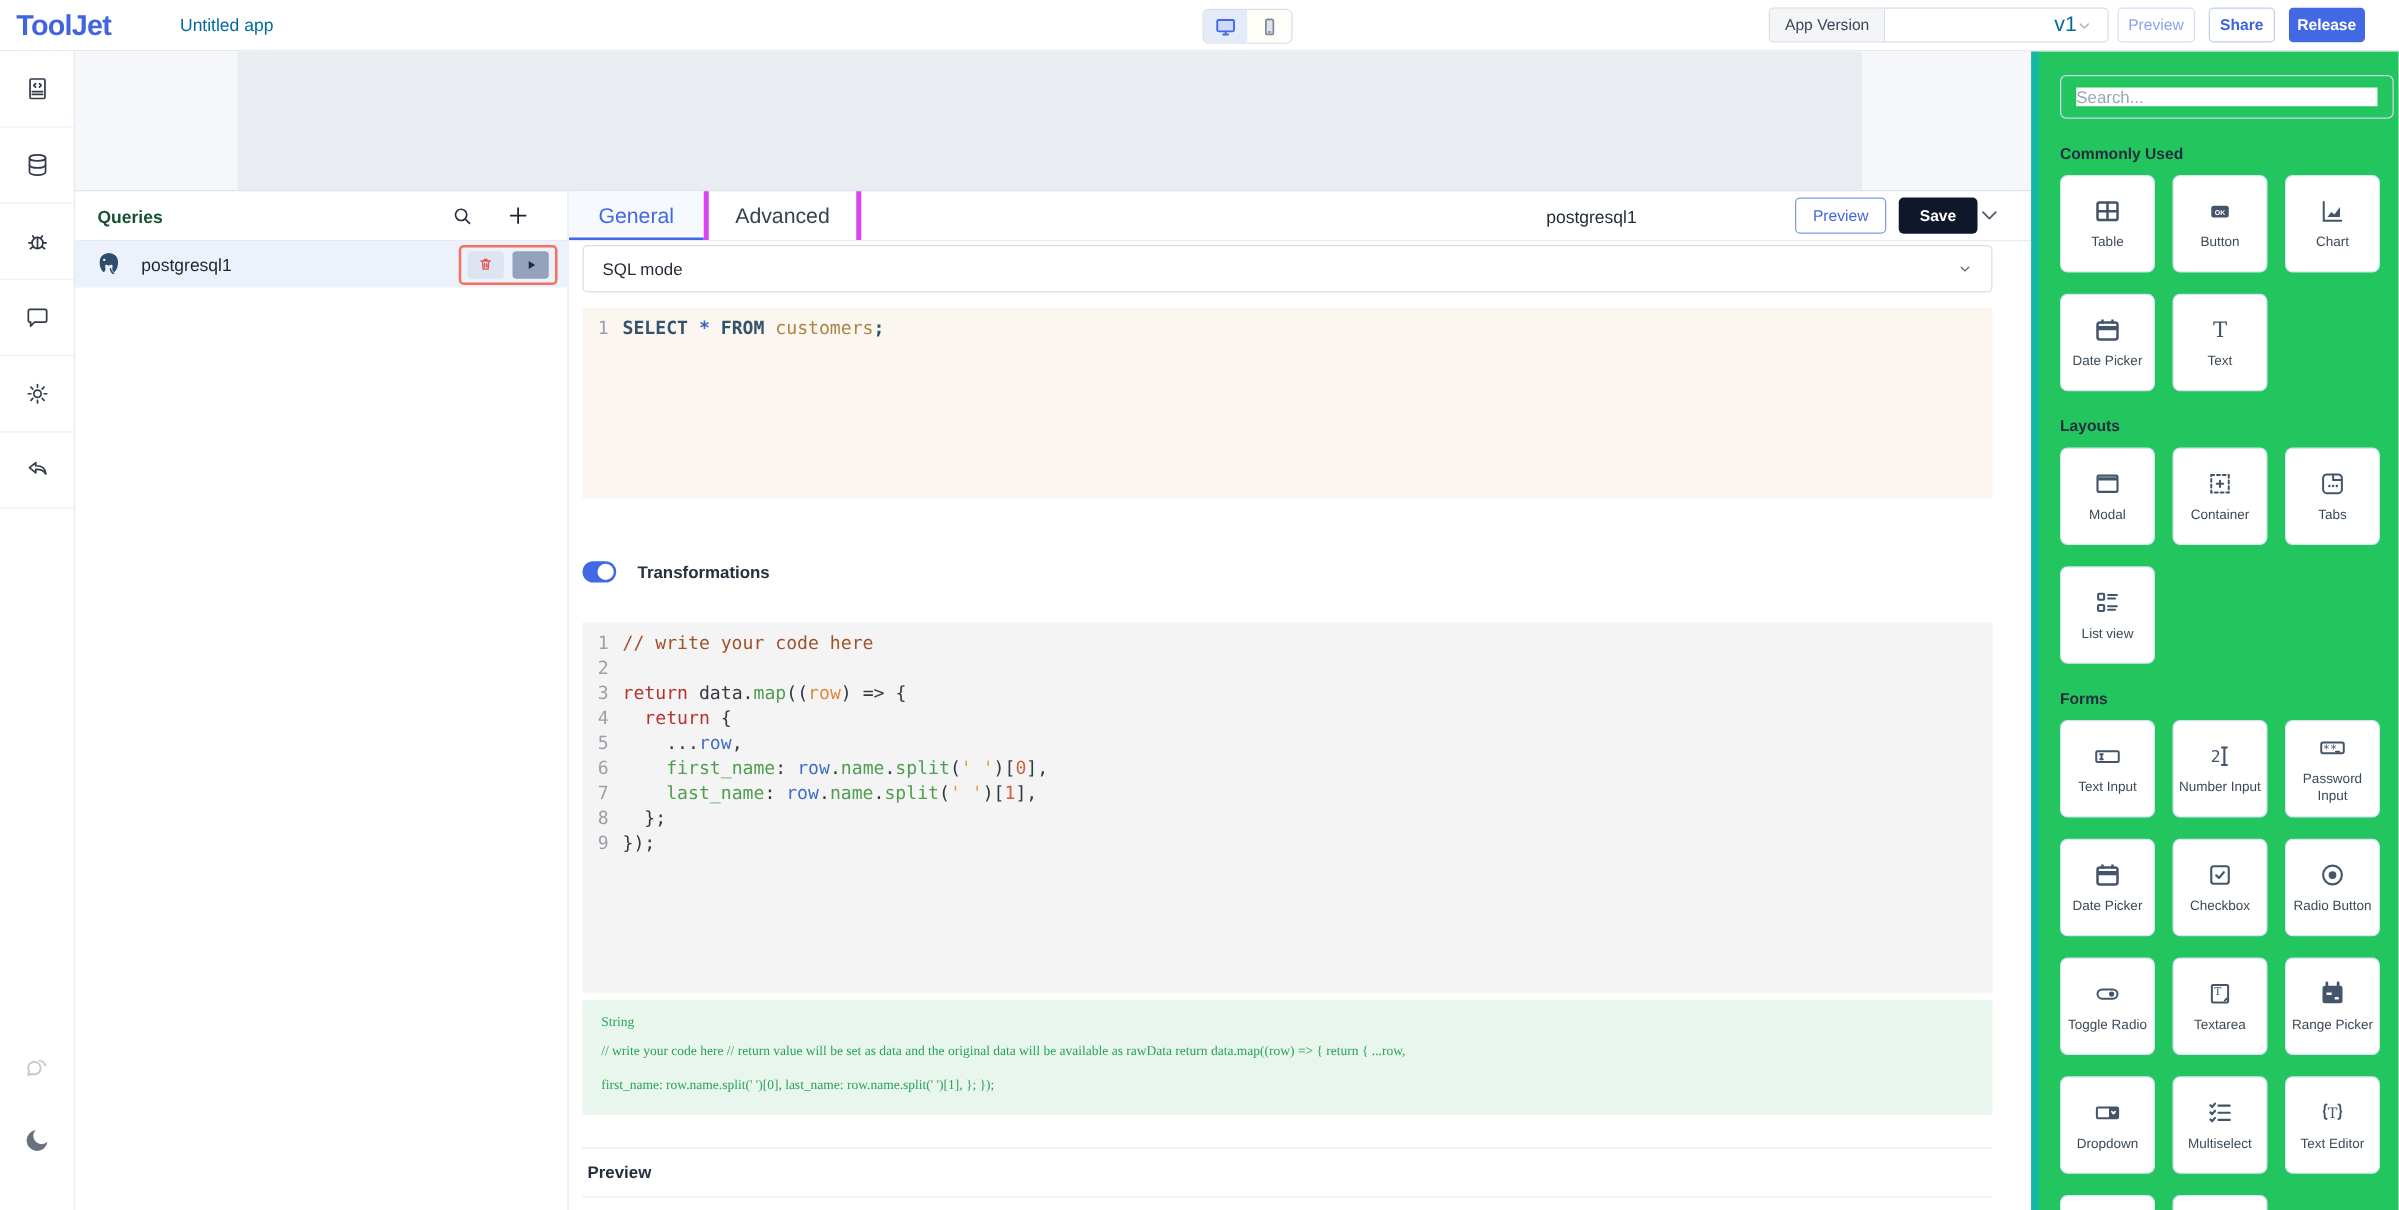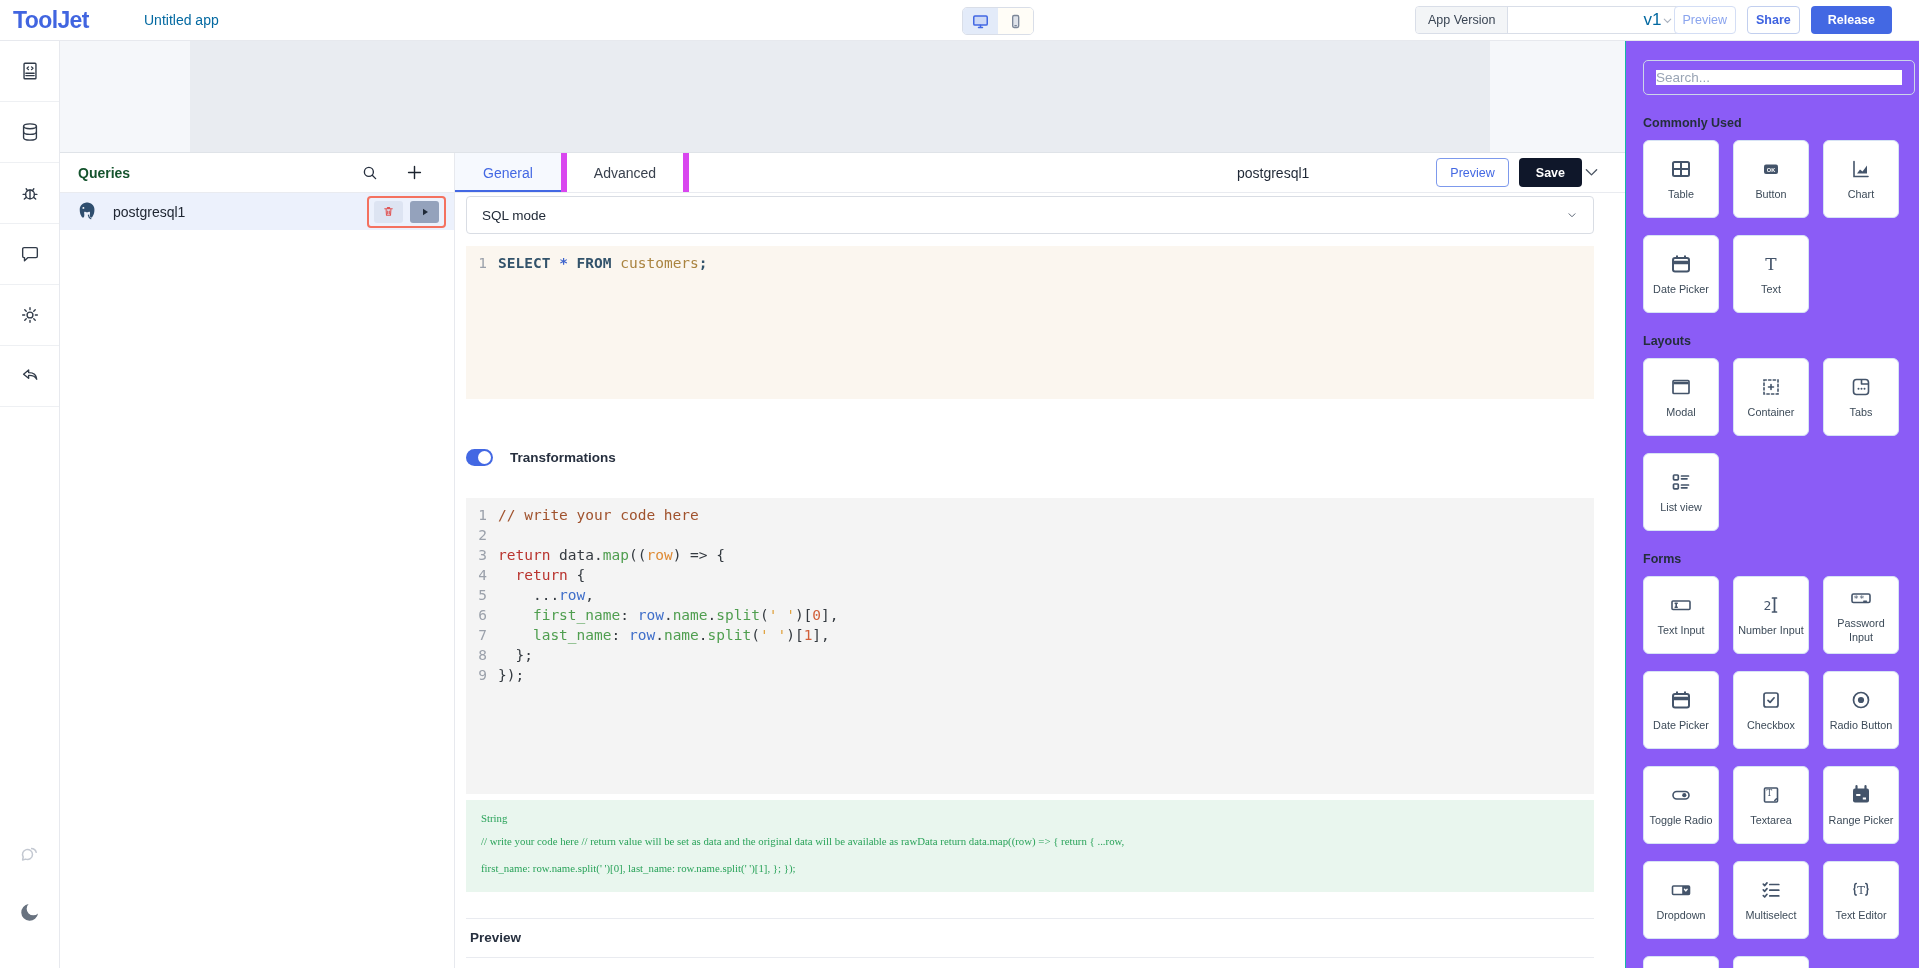--- a/index.html
+++ b/index.html
@@ -14,21 +14,21 @@
   .device-toggle { position:absolute; left:962px; top:7px; display:flex; border:1px solid #d9dee8; border-radius:5px; overflow:hidden; }
   .device-btn { width:35px; height:26px; display:flex; align-items:center; justify-content:center; background:#fffdf7; }
   .device-btn.active { background:#e3ebf9; }
   .version-group { position:absolute; left:1415px; top:6px; height:28px; display:flex; align-items:stretch; border:1px solid #d9dee8; border-radius:4px; background:#fff; }
   .version-label { background:#f3f5f7; padding:0 12px; display:flex; align-items:center; font-size:12.5px; color:#3a4554; border-right:1px solid #d9dee8; border-radius:3px 0 0 3px;text-align:right; }
   .version-value { width:178px; padding:0 12px; font-size:17px; color:#0369a1; display:flex; align-items:center; justify-content:flex-end; }
   .topbar-actions { position:absolute; right:27px; top:6px; display:flex; gap:11px; }
   .tb-btn { height:28px; display:flex; align-items:center; padding:0 8px; border-radius:4px; font-size:12.5px; background:#fff; border:1px solid transparent; cursor:pointer; }
   .btn-previewapp { color:#8aa4ee; border-color:#d4def5; }
   .btn-share { color:#3f63e0; border-color:#c2cfef; font-weight:bold; }
-  .btn-release { background:#4368e3; color:#fff; font-weight:bold; padding:0 16px; }
+  .btn-release { background:#4368e3; color:#fff; font-weight:bold; padding:0 6px; }
 
   
   .shell { display:flex; height:927px; }
 
   
   .sidebar { width:60px; flex-shrink:0; border-right:1px solid #e7e9ee; background:#fff; position:relative; }
   .side-cell { height:61px; display:flex; align-items:center; justify-content:center; border-bottom:1px solid #eef0f3; color:#313b49; }
   .side-bottom { position:absolute; bottom:0; left:0; width:100%; display:flex; flex-direction:column; align-items:center; gap:32px; padding-bottom:44px; }
 
   
@@ -47,21 +47,21 @@
   .query-row { height:37px; display:flex; align-items:center; background:#ecf1fc; padding:0 8px 0 13px; }
   .query-name { margin-left:14px; font-size:14px; color:#202733; flex:1; }
   .row-actions { border:2px solid #f4715f; border-radius:4px; padding:3px 5px; display:flex; gap:7px; align-items:center; }
   .mini-btn { width:29px; height:22px; border-radius:3px; display:flex; align-items:center; justify-content:center; border:none; cursor:pointer; }
   .btn-del { background:#dde4f2; }
   .btn-run { background:#94a2bc; }
 
   
   .editor { flex:1; min-width:0; display:flex; flex-direction:column; }
   .editor-header { height:40px; display:flex; align-items:stretch; border-bottom:1px solid #e9ebf0; padding-right:24px; }
-  .tab { display:flex; align-items:center; justify-content:center; font-size:14px; color:#39414e; border-right:6px solid #d946ef; cursor:pointer; }
+  .tab { display:flex; align-items:center; justify-content:center; font-size:17px; color:#39414e; border-right:4px solid #d946ef; cursor:pointer; }
   .tab-general { width:112px; }
   .tab-advanced { width:122px; }
   .tab.active { color:#4368e3; background:#f6f9fe; box-shadow:inset 0 -2px 0 #4368e3; }
   .qname { margin-left:auto; margin-right:127px; align-self:center; font-size:14px; color:#1f2836; }
   .hdr-btn { align-self:center; height:29px; display:flex; align-items:center; border-radius:4px; font-size:12.5px; cursor:pointer; }
   .btn-qpreview { padding:0 13px; color:#4368e3; border:1px solid #7d99ec; background:#fff; margin-right:10px; }
   .btn-qsave { padding:0 17px; color:#fff; background:#0f172a; border:none; font-weight:bold; }
   .hdr-collapse { align-self:center; color:#4b5563; cursor:pointer; }
 
   .editor-body { flex:1; padding:3px 31px 0 11px; overflow:hidden; }
@@ -90,21 +90,21 @@
   .transform-label { margin-left:17px; font-size:13.5px; font-weight:bold; color:#27303f; }
 
   .result-box { margin-top:6px; background:#e9f6ee; padding:8px 15px 10px; font-family:Liberation Serif, serif; font-size:10.8px; color:#2aa35a; }
   .result-type { line-height:20px; }
   .result-line { line-height:27px; white-space:pre-wrap; }
 
   .preview-section { margin-top:26px; border-top:1px solid #e9ebf0; }
   .preview-title { padding:11px 4px 12px; font-size:13.5px; font-weight:bold; color:#27303f; border-bottom:1px solid #e9ebf0; }
 
   
-  .widgets { width:294px; flex-shrink:0; border-left:1px solid #14b8a6; padding:19px 4px 0 17px; overflow:hidden; background:#8b5cf6; }
+  .widgets { width:294px; flex-shrink:0; border-left:6px solid #14b8a6; padding:19px 4px 0 17px; overflow:hidden; background:#22c55e; }
   .search-box { height:35px; border:1px solid #ccd6e8; border-radius:5px; display:flex; align-items:center; padding:0 12px; }
   .search-box input { border:none; outline:none; width:100%; font-size:13.5px; font-family:"Liberation Sans",sans-serif; color:#3a4554; }
   .search-box input::placeholder { color:#9aa5b5; }
   .wsection-title { font-size:12.5px; font-weight:bold; color:#242e3c; margin:21px 0 10px; }
   .wgrid { display:grid; grid-template-columns:repeat(3,76px); gap:17px 14px; }
   .wcard { height:78px; border:1px solid #d7e3f5; border-radius:6px; background:#fff; display:flex; flex-direction:column; align-items:center; justify-content:center; gap:7px; padding:4px 2px; cursor:grab; }
   .wicon { width:24px; height:24px; color:#44546a; flex-shrink:0; }
   .wlabel { font-size:10.8px; color:#3c4a58; text-align:center; line-height:1.25; }
 </style>
 </head>

